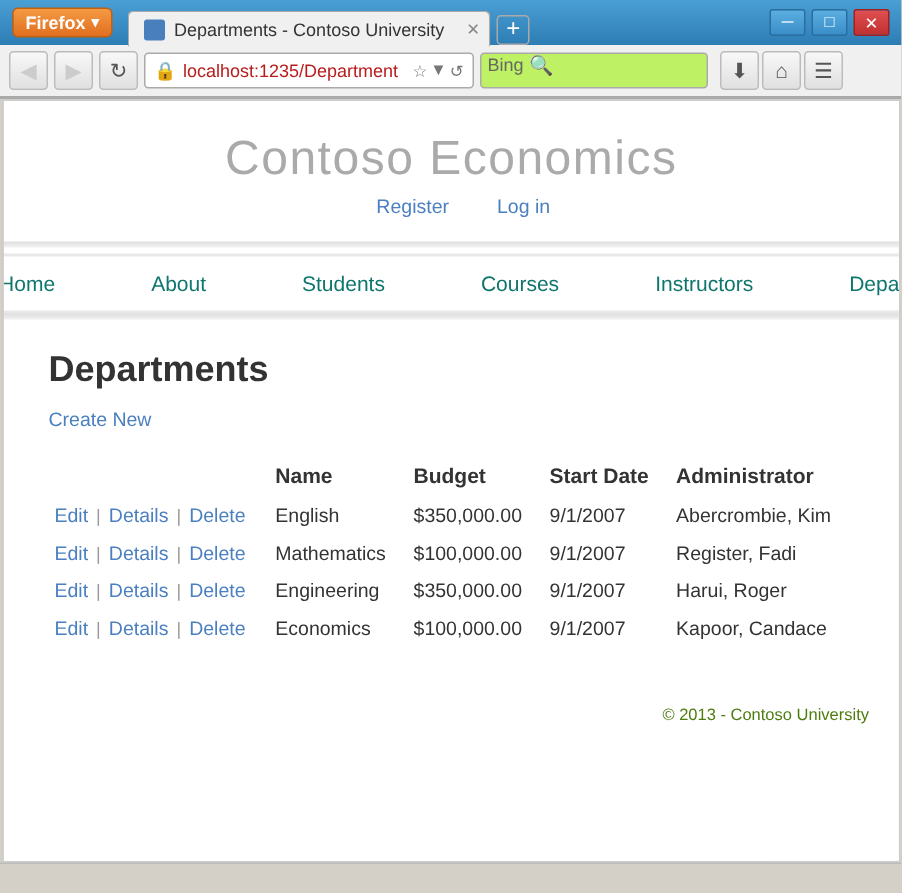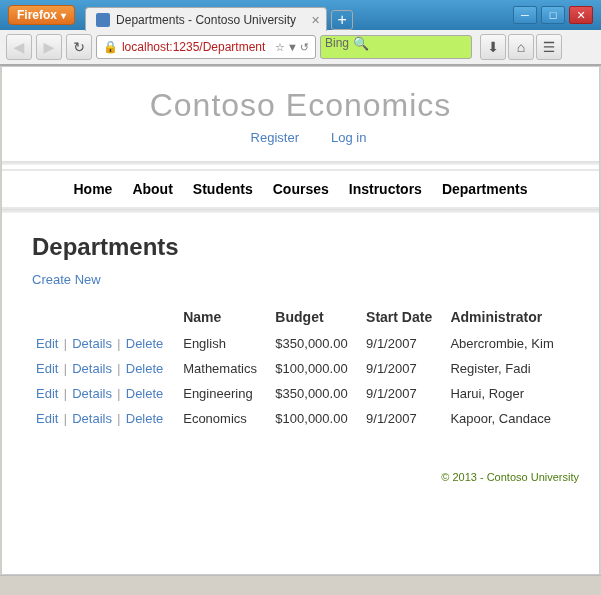--- a/index.html
+++ b/index.html
@@ -231,24 +231,25 @@
       background: white;
       border-top: 2px solid #e8e8e8;
       border-bottom: 2px solid #e8e8e8;
       display: flex;
       justify-content: center;
       gap: 20px;
       padding: 10px 0;
       margin-top: 4px;
     }
     .site-nav a {
-      color: #000000;
+      color: #0f766e;
       text-decoration: none;
       font-size: 14px;
-      font-weight: 700;
+      font-weight: 400;
+      margin-left: 44px;
     }
 
     .content-area {
       padding: 20px 30px;
     }
     .page-heading {
       font-size: 24px;
       font-weight: bold;
       color: #333;
       margin-bottom: 10px;

